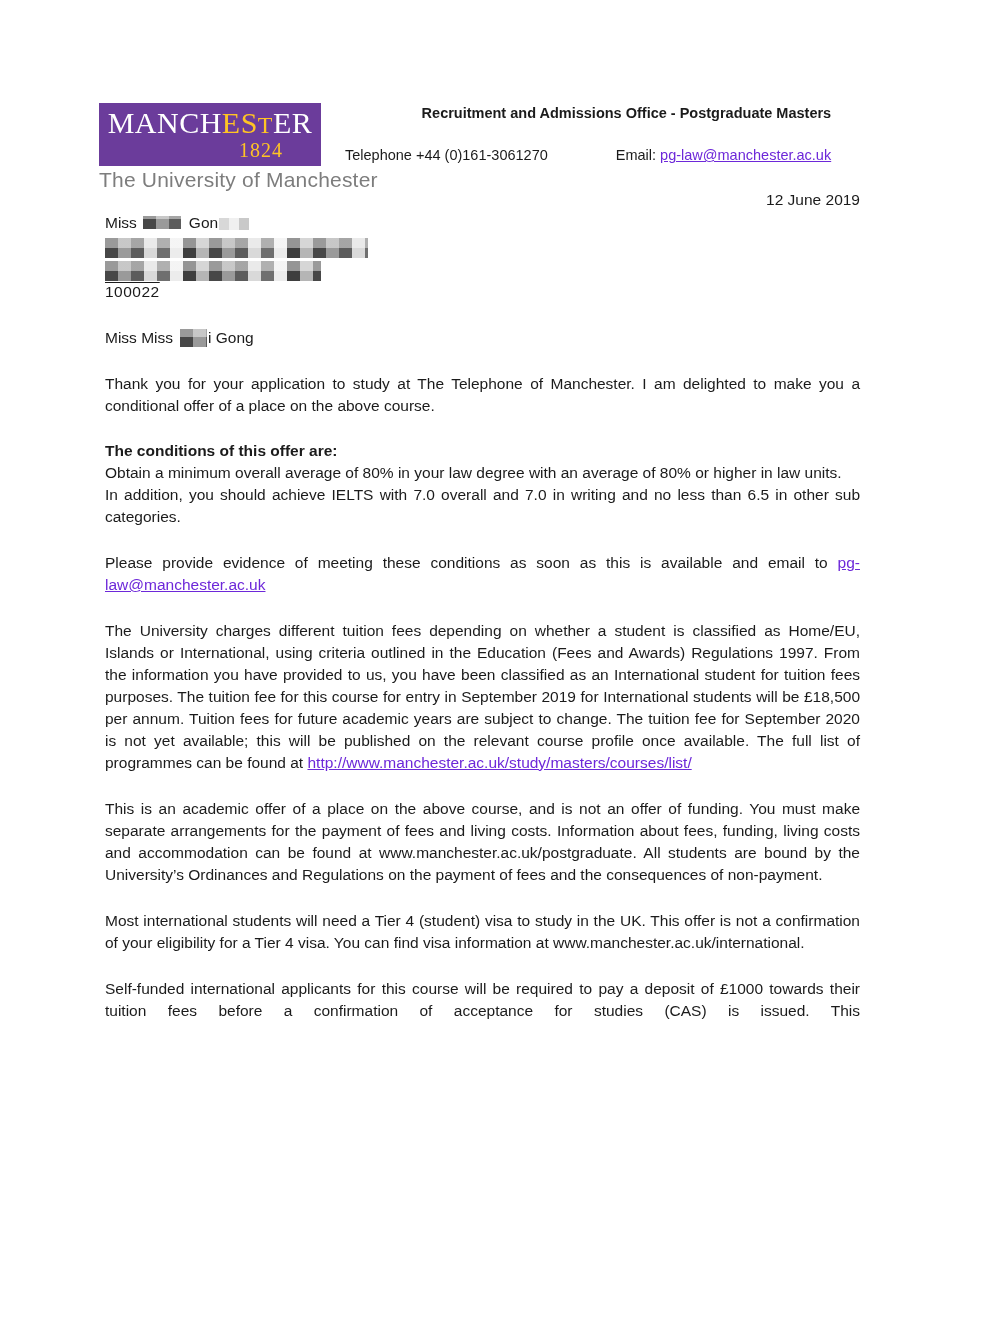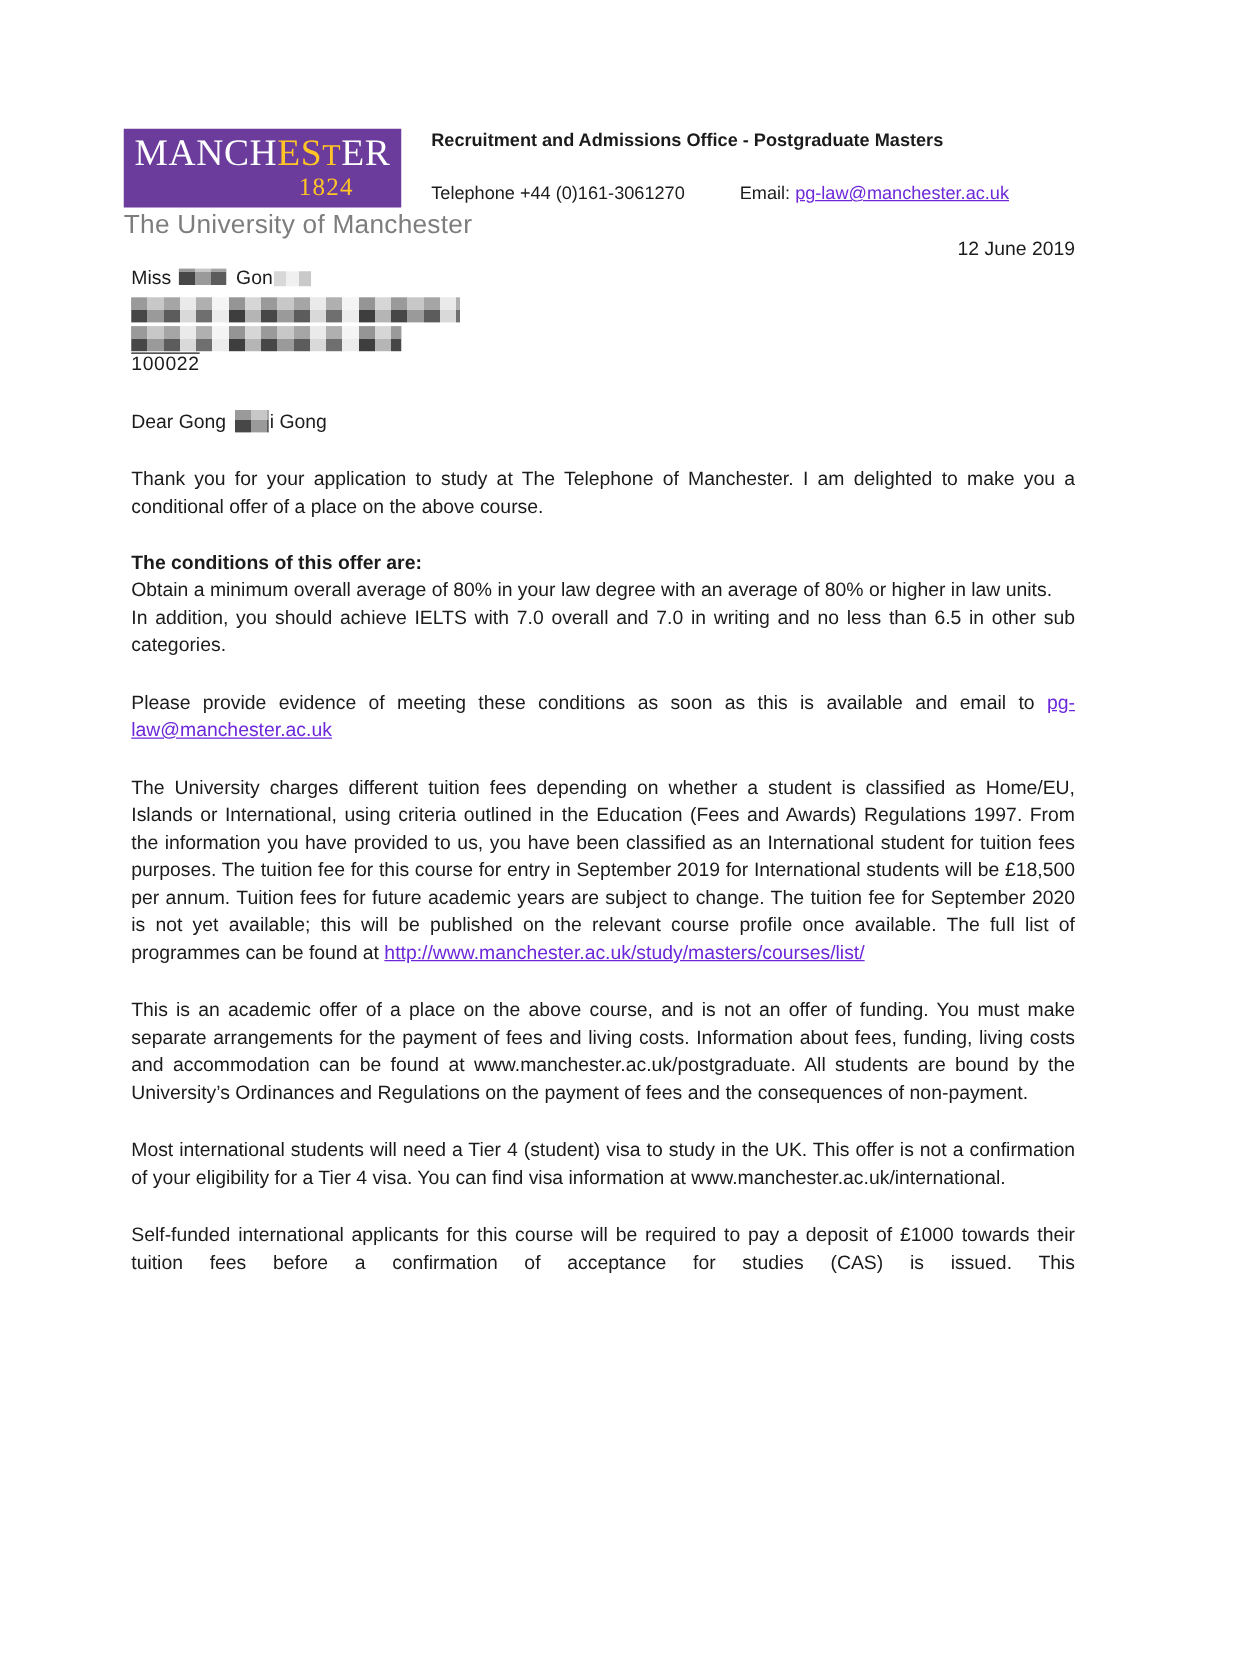--- a/index.html
+++ b/index.html
@@ -35,23 +35,23 @@
   .logo-year {
     font-size: 20px; line-height: 21px; color: #FFC425;
     text-align: center; padding-left: 102px; letter-spacing: 1px;
   }
   .logo-tagline {
     margin-top: 3px;
     font-size: 21px; line-height: 22px;
     color: #7d7d7d; letter-spacing: 0.2px; white-space: nowrap;
   }
   .office-col { margin-left: 16px; padding-top: 1px; }
-  .office-title { font-weight: bold; font-size: 14.5px; line-height: 18px; }
+  .office-title { font-weight: bold; font-size: 14.5px; line-height: 18px; text-align: right; }
   .contact-row { margin-top: 24px; font-size: 14.5px; line-height: 18px; }
-  .contact-row .email-label { margin-left: 12px; padding-left: 32px; }
+  .contact-row .email-label { margin-left: 36px; padding-left: 32px; }
   .lnk { color: #6d28d9; }
 
   .date-row { text-align: right; margin-top: -1px; line-height: 20px; }
 
   
   .px {
     display: inline-block;
     vertical-align: middle;
     background-image:
       repeating-linear-gradient(0deg, rgba(255,255,255,0) 0 10px, rgba(255,255,255,.45) 10px 20px),
@@ -104,21 +104,21 @@
   <div class="date-row">12 June 2019</div>
 
   <div class="recipient">
     <div><span>Miss</span><span class="px name-redact"></span><span>Gon</span><span class="px-light name-tail-redact"></span></div>
     <span class="px addr-redact-1"></span>
     <span class="px addr-redact-2"></span>
     <div><span class="uid">100022</span></div>
   </div>
 
 
-  <div class="gap"><span>Dear Gong</span><span class="px salut-redact"></span><span>i Gong</span></div>
+  <div class="gap"><span>Miss Miss</span><span class="px salut-redact"></span><span>i Gong</span></div>
 
   <p class="gap para">Thank you for your application to study at The Telephone of Manchester. I am delighted to make you a conditional offer of a place on the above course.</p>
 
   <div class="cond-group">
     <div class="bold">The conditions of this offer are:</div>
     <p class="para">Obtain a minimum overall average of 80% in your law degree with an average of 80% or higher in law units.</p>
     <p class="para">In addition, you should achieve IELTS with 7.0 overall and 7.0 in writing and no less than 6.5 in other sub categories.</p>
   </div>
 
   <p class="gap para">

